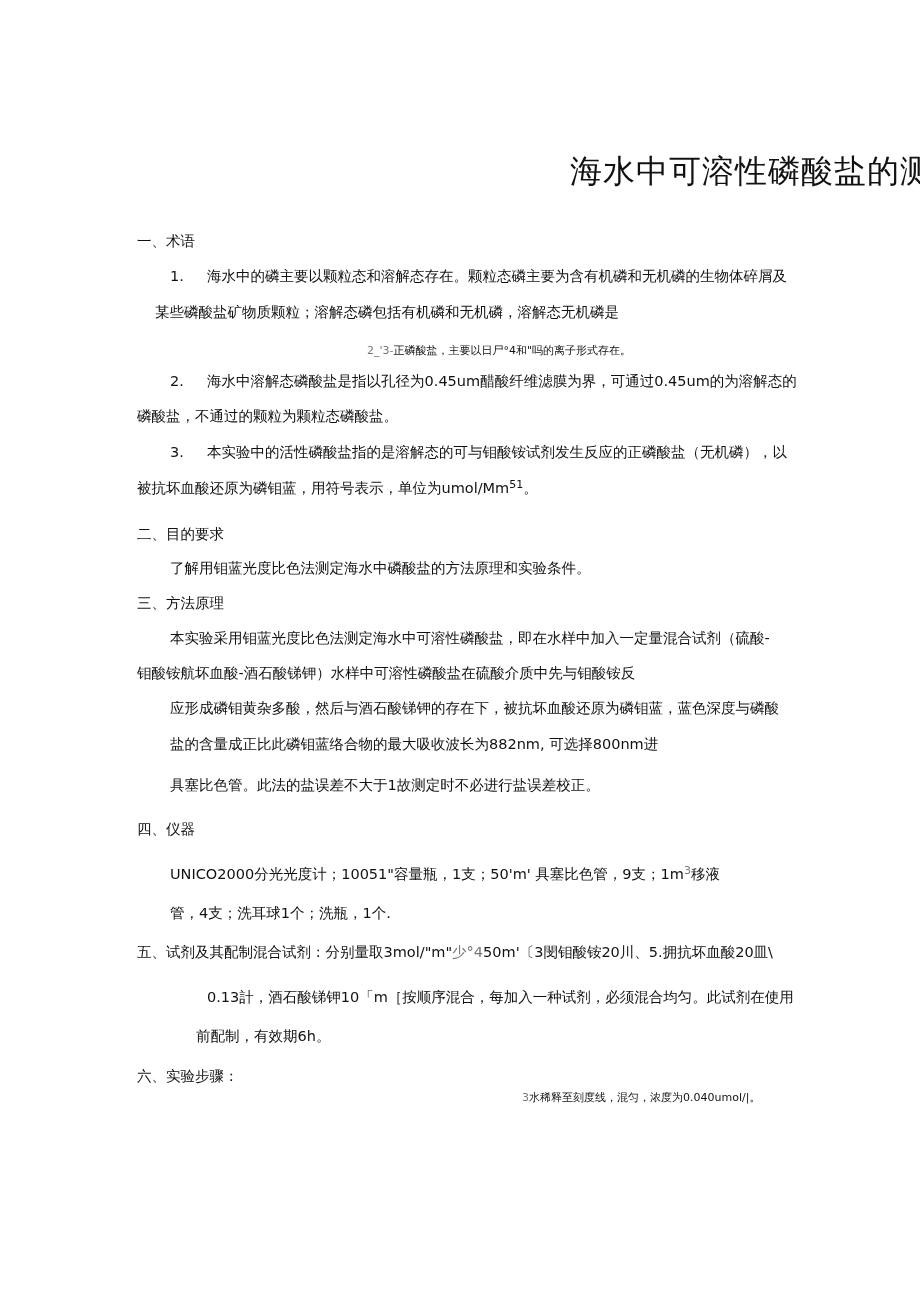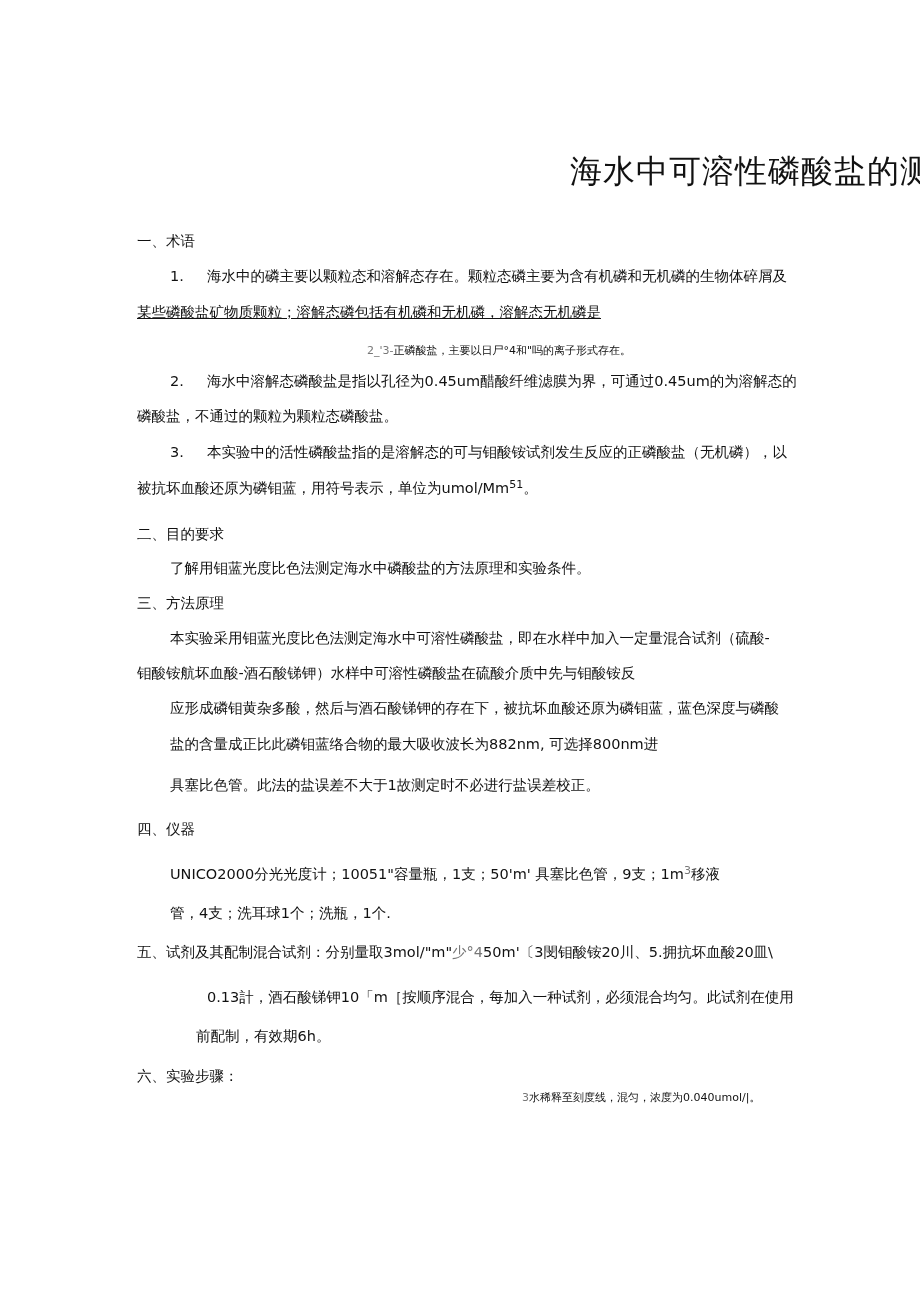--- a/index.html
+++ b/index.html
@@ -38,21 +38,21 @@
 
   <div class="abs title">海水中可溶性磷酸盐的测定</div>
 
   <div class="abs h" style="top:232px;">一、术语</div>
 
   <div class="abs p" style="left:170px; top:267px;">
     <span>1.</span>
     <span style="display:inline-block; width:14px;"></span>
     <span>海水中的磷主要以颗粒态和溶解态存在。颗粒态磷主要为含有机磷和无机磷的生物体碎屑及</span>
   </div>
-  <div class="abs p" style="left:137px; top:303px;text-decoration:underline;">某些磷酸盐矿物质颗粒；溶解态磷包括有机磷和无机磷，溶解态无机磷是</div>
+  <div class="abs p" style="left:155px; top:303px;">某些磷酸盐矿物质颗粒；溶解态磷包括有机磷和无机磷，溶解态无机磷是</div>
   <div class="abs small" style="left:367px; top:343px;">
     <span class="grey">2_'3-</span><span>正磷酸盐，主要以日尸°4和"吗的离子形式存在。</span>
   </div>
 
   <div class="abs p" style="left:170px; top:372px;">
     <span>2.</span>
     <span style="display:inline-block; width:14px;"></span>
     <span>海水中溶解态磷酸盐是指以孔径为0.45um醋酸纤维滤膜为界，可通过0.45um的为溶解态的</span>
   </div>
   <div class="abs p" style="left:137px; top:407px;">磷酸盐，不通过的颗粒为颗粒态磷酸盐。</div>

